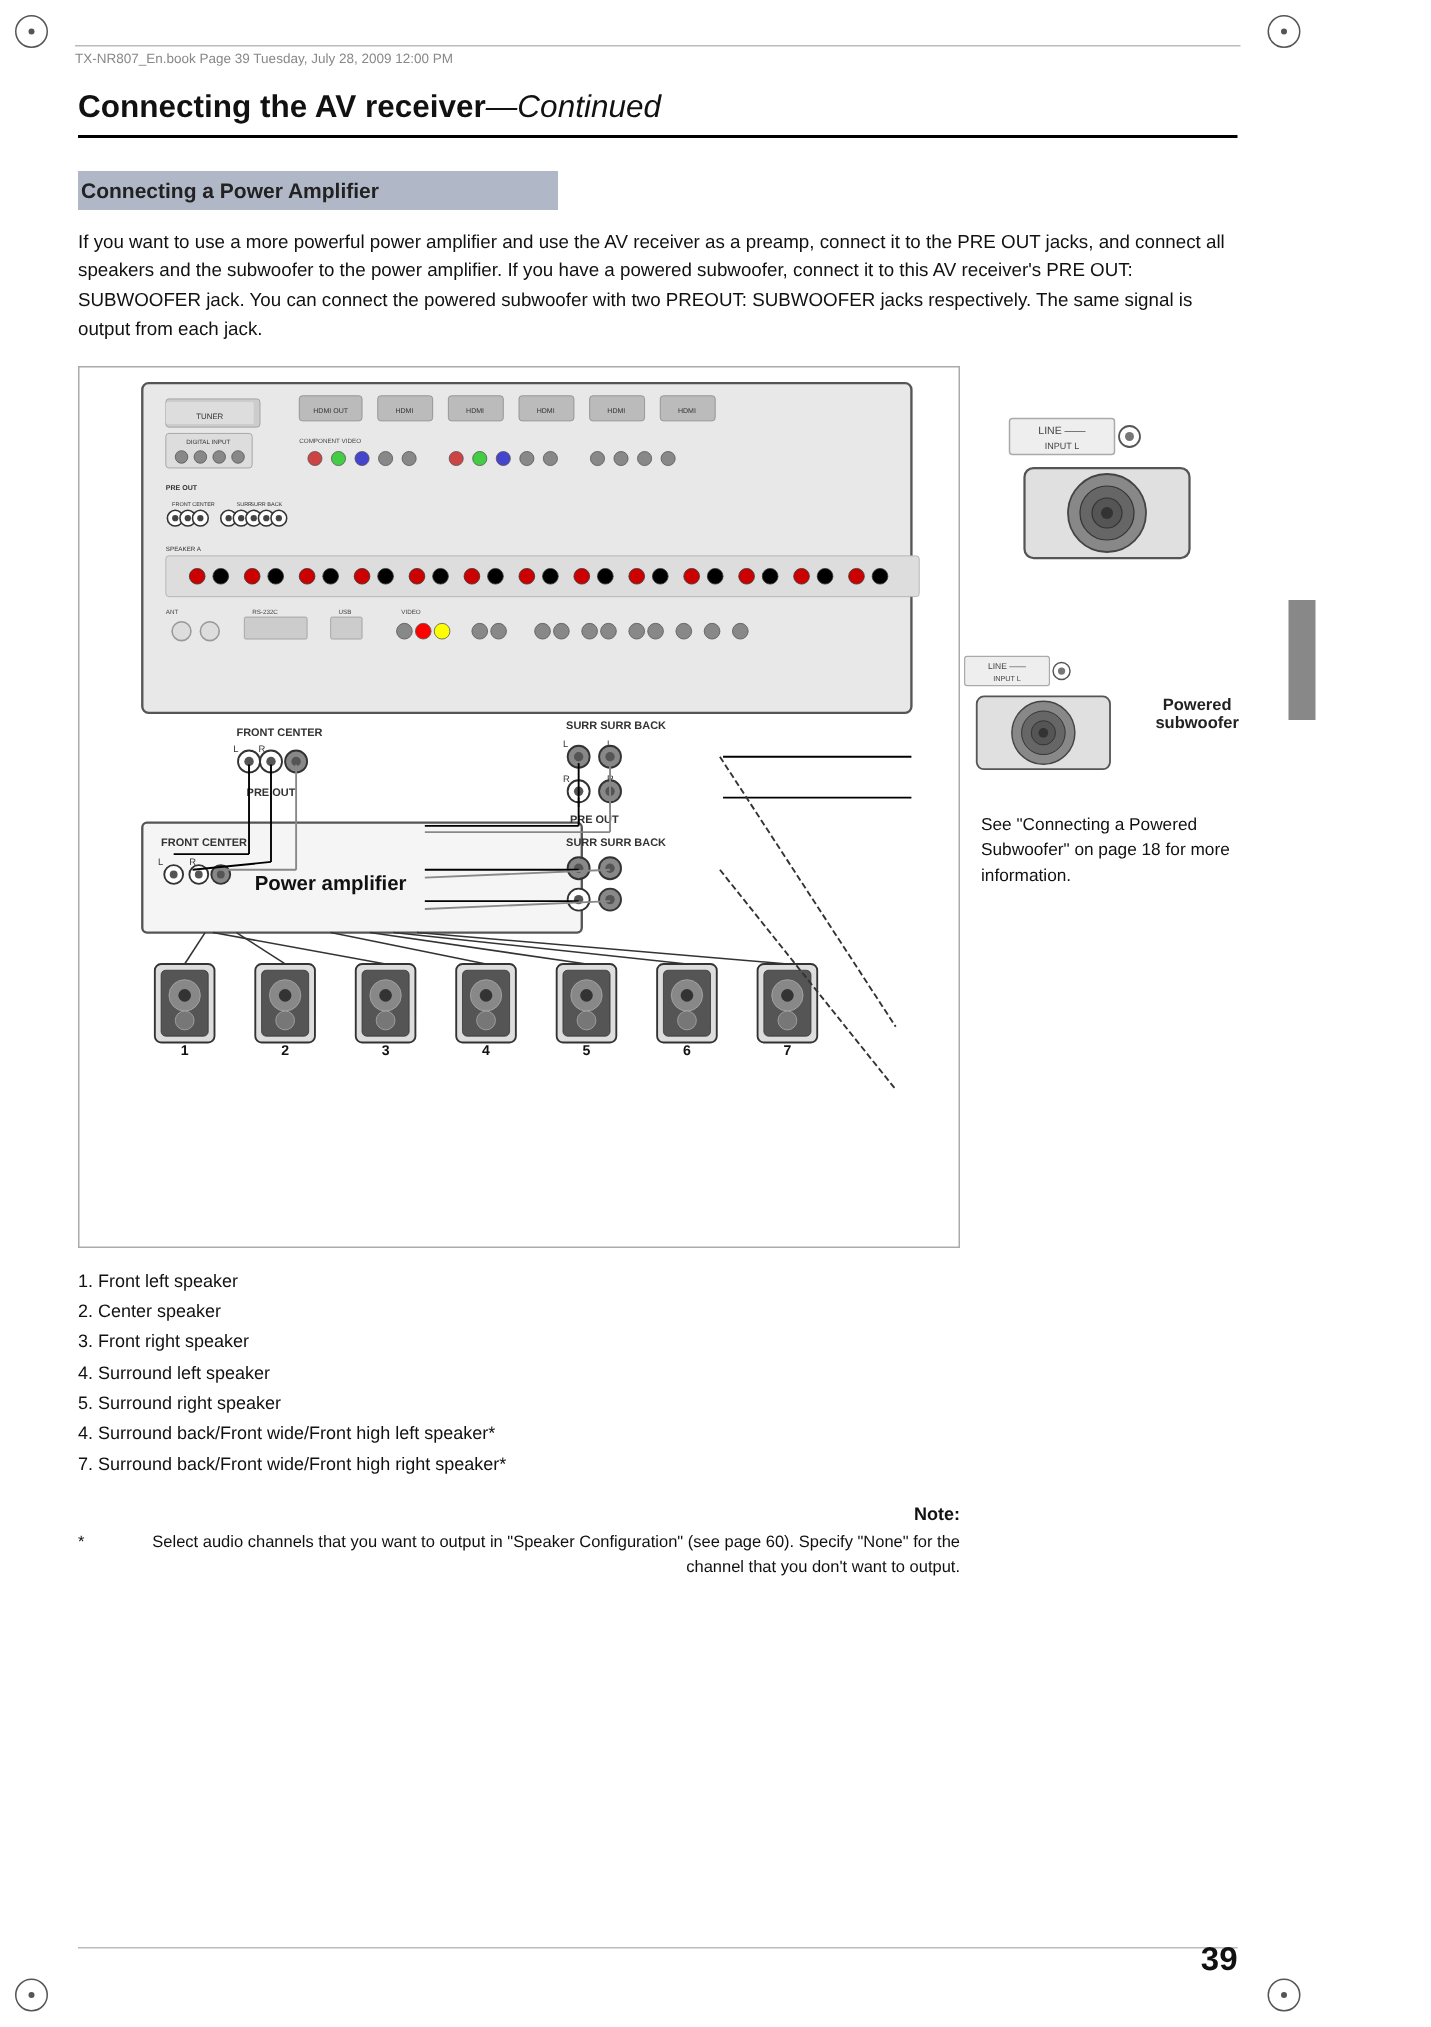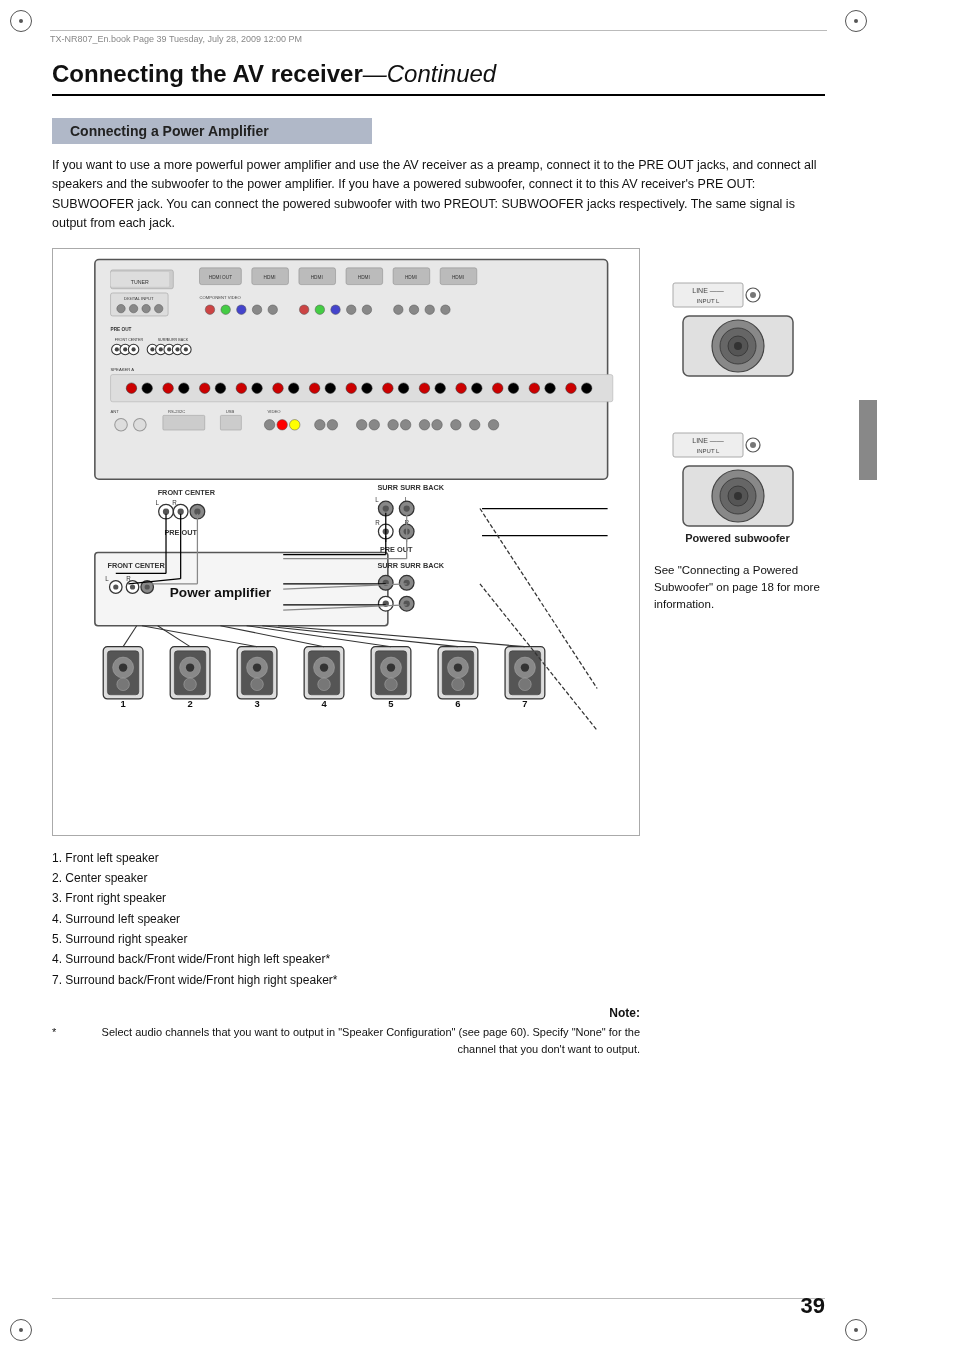--- a/index.html
+++ b/index.html
@@ -64,36 +64,36 @@
     .content {
       position: absolute;
       top: 60px;
       left: 52px;
       right: 52px;
       bottom: 60px;
     }
 
     
     .page-title {
-      font-size: 24px;
+      font-size: 21px;
       font-weight: bold;
       color: #111;
       margin-bottom: 4px;
       border-bottom: 2px solid #000;
       padding-bottom: 6px;
     }
     .page-title-italic {
       font-style: italic;
       font-weight: normal;
     }
 
     
     .section-header {
       background: #b0b8c8;
-      padding: 5px 18px;
+      padding: 5px 2px;
       font-size: 14px;
       font-weight: bold;
       margin-top: 18px;
       margin-bottom: 12px;
       display: inline-block;
       min-width: 320px;
     }
 
     
     .body-text {
@@ -568,21 +568,21 @@
 
             <rect x="20" y="38" width="110" height="60" rx="6" fill="#e0e0e0" stroke="#555" stroke-width="1.5"></rect>
 
             <circle cx="75" cy="68" r="26" fill="#888" stroke="#444" stroke-width="1.2"></circle>
             <circle cx="75" cy="68" r="18" fill="#666" stroke="#333" stroke-width="0.8"></circle>
             <circle cx="75" cy="68" r="10" fill="#555" stroke="#333" stroke-width="0.8"></circle>
             <circle cx="75" cy="68" r="4" fill="#333"></circle>
           </svg>
         </div>
 
-        <div style="display:flex; flex-direction:column; align-items:center; margin-top: 40px;">
+        <div style="display:flex; flex-direction:row; align-items:center; margin-top: 40px;">
           <svg width="150" height="100" viewBox="0 0 150 100">
             <rect x="10" y="5" width="70" height="24" rx="2" fill="#eee" stroke="#aaa" stroke-width="1"></rect>
             <text x="45" y="15" font-size="7" text-anchor="middle" fill="#444" font-family="Arial">LINE ——</text>
             <text x="45" y="25" font-size="6" text-anchor="middle" fill="#444" font-family="Arial">INPUT L</text>
             <circle cx="90" cy="17" r="7" fill="#fff" stroke="#555" stroke-width="1.2"></circle>
             <circle cx="90" cy="17" r="3" fill="#777"></circle>
             <rect x="20" y="38" width="110" height="60" rx="6" fill="#e0e0e0" stroke="#555" stroke-width="1.5"></rect>
             <circle cx="75" cy="68" r="26" fill="#888" stroke="#444" stroke-width="1.2"></circle>
             <circle cx="75" cy="68" r="18" fill="#666" stroke="#333" stroke-width="0.8"></circle>
             <circle cx="75" cy="68" r="10" fill="#555" stroke="#333" stroke-width="0.8"></circle>

